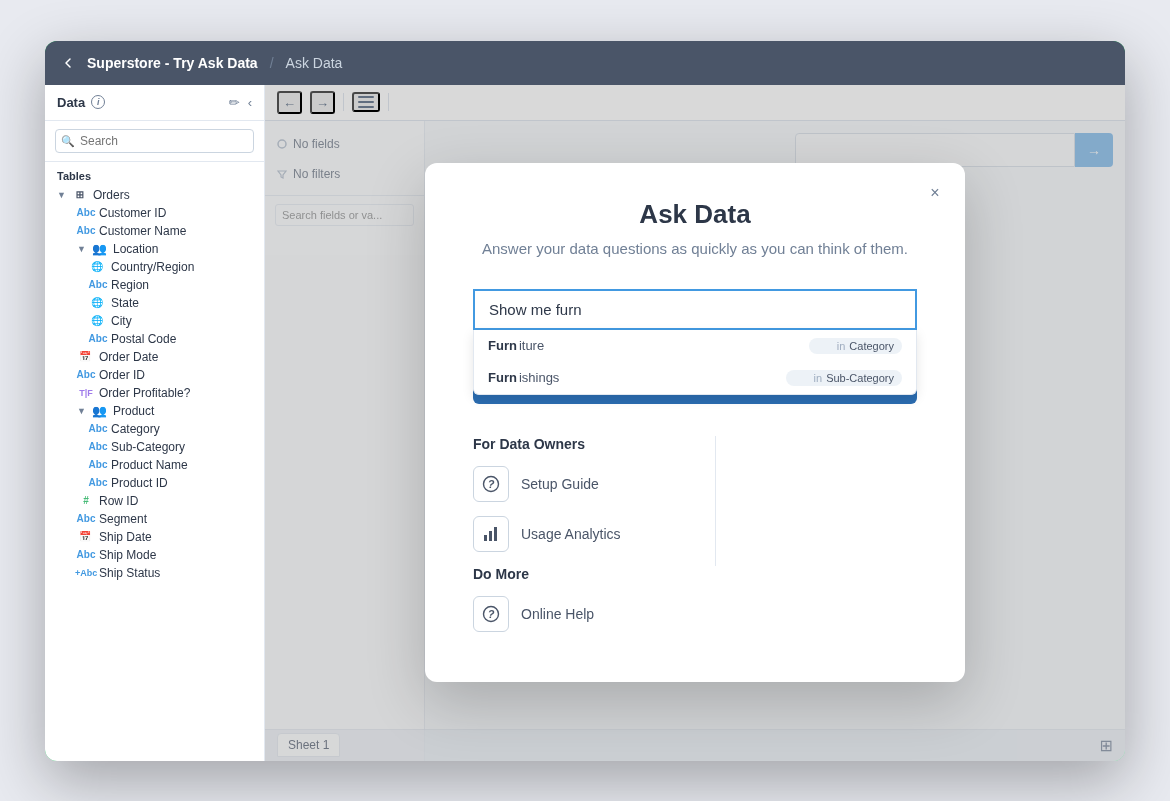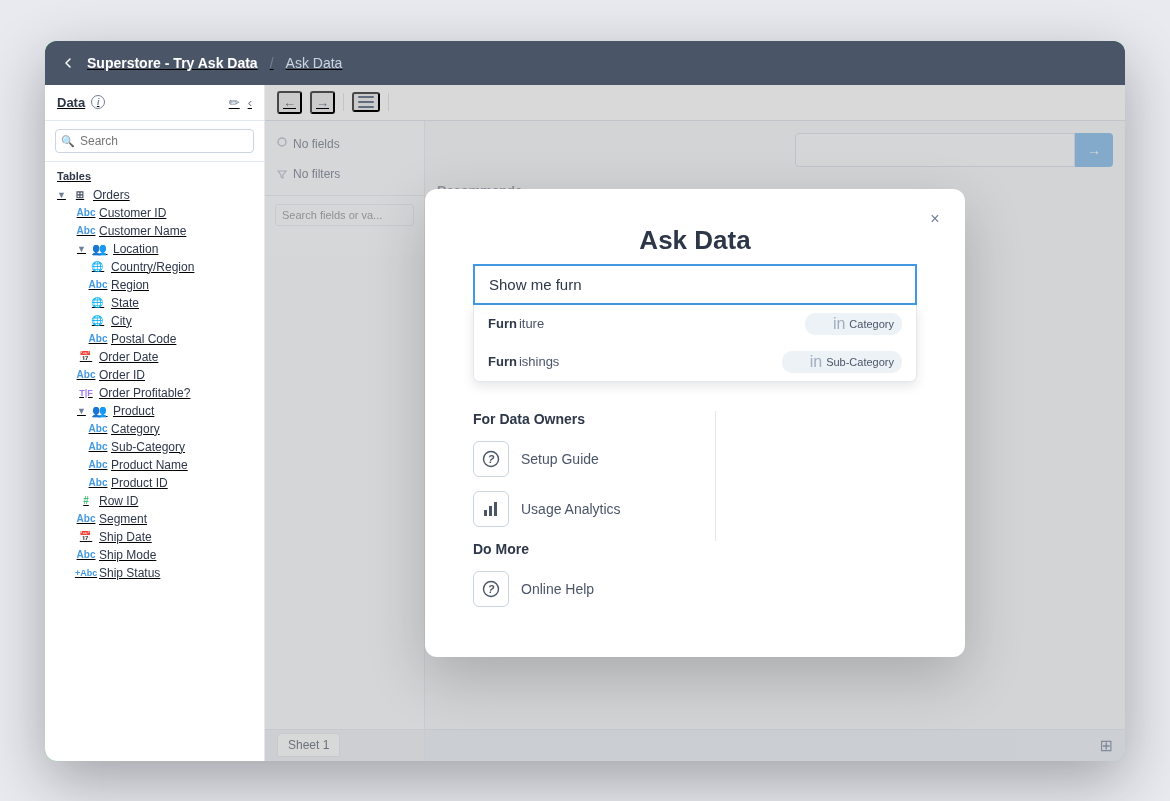--- a/index.html
+++ b/index.html
@@ -14,21 +14,20 @@
 
     
     .browser-window {
       width: 1080px;
       height: 720px;
       background: #22c55e;
       border-radius: 12px;
       box-shadow: 0 20px 60px rgba(0,0,0,0.3);
       overflow: hidden;
       position: relative;
-      text-decoration: underline;
     }
 
     
     .top-bar {
       background: #4a5568;
       height: 44px;
       display: flex;
       align-items: center;
       padding: 0 16px;
       gap: 12px;
@@ -204,21 +203,21 @@
       left: 0;
       top: 36px;
       padding: 12px 0;
       opacity: 0.6;
     }
     .fields-item {
       padding: 4px 12px;
       font-size: 12px;
       color: #4a5568;
       display: flex;
-      align-items: flex-start;
+      align-items: center;
       gap: 6px;
     }
     .filter-row {
       padding: 4px 12px;
       font-size: 12px;
       color: #4a5568;
       display: flex;
       align-items: center;
       gap: 6px;
     }
@@ -430,21 +429,21 @@
       color: #718096;
       background: #edf2f7;
       padding: 2px 8px;
       border-radius: 10px;
       display: flex;
       align-items: center;
       gap: 4px;
     }
     .autocomplete-badge-label {
       color: #a0aec0;
-      font-size: 16px;
+      font-size: 11px;
       margin-left: 20px;
     }
     .autocomplete-badge-value {
       color: #4a5568;
       font-size: 11px;
       font-weight: 500;
     }
 
     .take-tour-btn {
       display: block;
@@ -727,20 +726,22 @@
       </div>
 
       <div class="modal-overlay">
         <div class="modal">
 
           <button class="modal-close">
             <span>×</span>
           </button>
 
           <h1 class="modal-title">Ask Data</h1>
+          <p class="modal-subtitle">Answer your data questions as quickly
+as you can think of them.</p>
 
           <div class="search-container">
             <input class="modal-search-input" type="text" value="Show me furn" style="">
             <div class="autocomplete-dropdown">
               <div class="autocomplete-item">
                 <div class="autocomplete-item-left">
                   <span class="autocomplete-match">Furn</span>
                   <span class="autocomplete-rest">iture</span>
                 </div>
                 <div class="autocomplete-badge">

